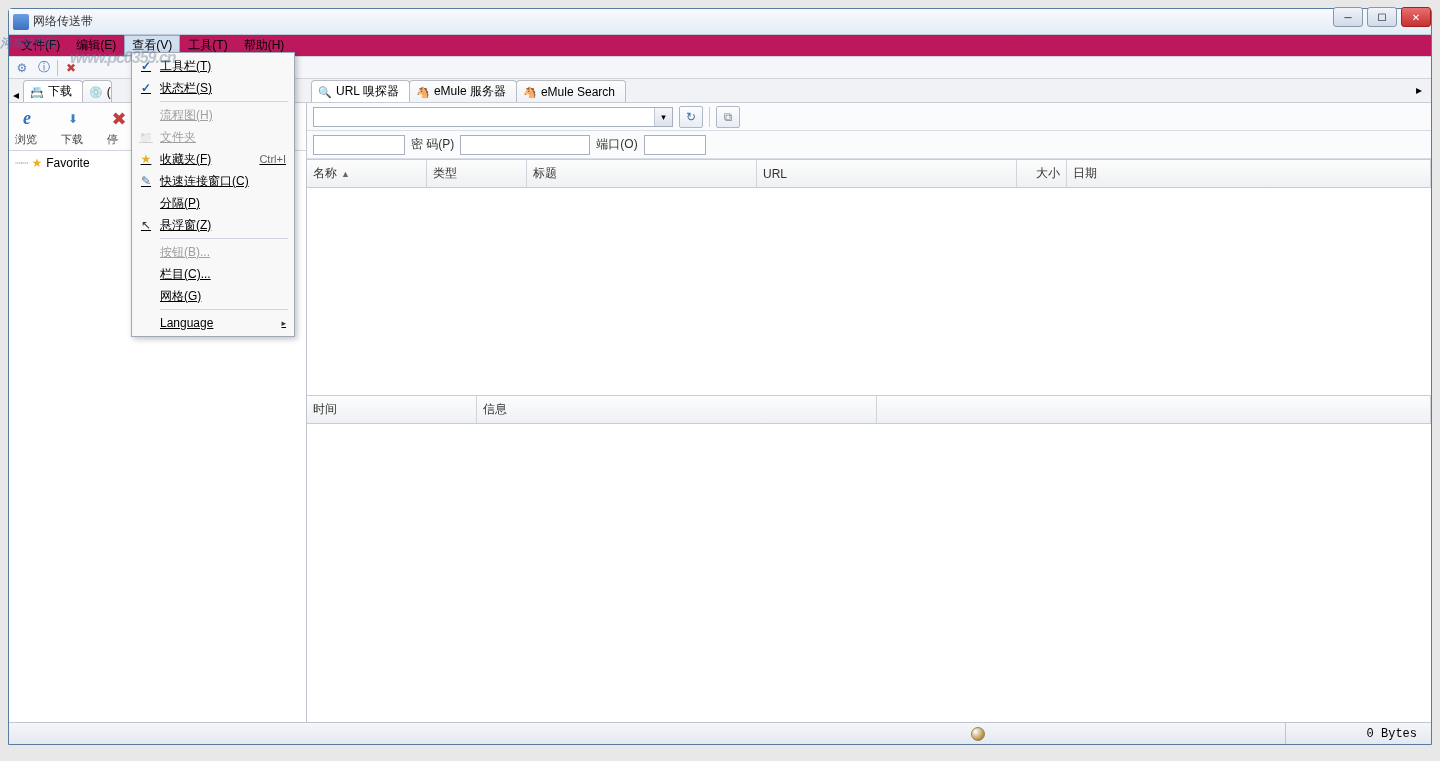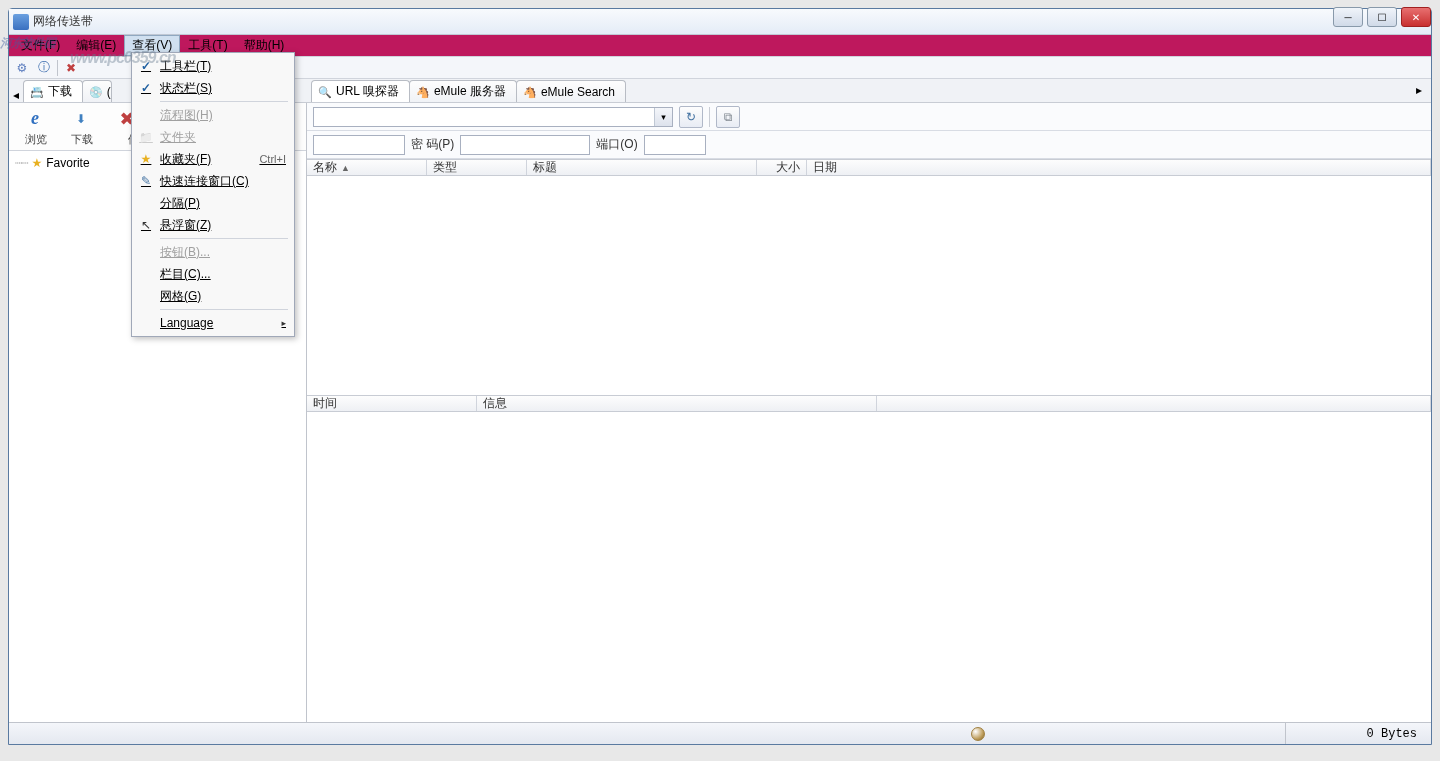--- a/index.html
+++ b/index.html
@@ -33,41 +33,41 @@
 .tab-icon { width:14px; height:14px; display:inline-block; }
 .tabs-arrow { position:absolute; right:4px; top:2px; width:16px; height:16px; cursor:pointer; display:flex; align-items:center; justify-content:center; }
 
 
 .main-area { flex: 1; display: flex; background: #fff; }
 .left-pane { width: 298px; border-right: 1px solid #c0c4cc; display:flex; flex-direction:column; background:#fff;}
 .right-pane { flex: 1; display:flex; flex-direction:column; background:#fff;}
 
 
 .big-toolbar { height: 48px; border-bottom: 1px solid #d0d4dc; display:flex; align-items:center; padding: 2px 6px; gap: 14px; background:#fdfdfd;}
-.big-btn { display:flex; flex-direction:column; align-items:flex-end; gap:1px; cursor:pointer; min-width:32px;}
+.big-btn { display:flex; flex-direction:column; align-items:flex-start; gap:1px; cursor:pointer; min-width:32px;}
 .big-btn .bicon { width:24px; height:24px; display:flex; align-items:center; justify-content:center; }
 .big-btn .blabel { font-size: 11px; color:#444; }
 
 
 .tree { flex:1; padding: 4px 6px; overflow:auto; background:#fff;}
 .tree-item { display:flex; align-items:center; gap:4px; padding:1px 0; cursor:pointer;}
 .tree-dots { color:#999; letter-spacing:-1px; }
 .star { color:#e8b020; }
 
 
 .form-row { height: 28px; border-bottom: 1px solid #d8dce4; display:flex; align-items:center; padding: 0 6px; gap:6px; background:#fafbfd;}
 .combo { flex:0 0 360px; height:20px; border:1px solid #a8b0c0; background:#fff; display:flex; align-items:center;}
 .combo .drop { width:18px; height:18px; border-left:1px solid #c0c8d4; display:flex; align-items:center; justify-content:center; margin-left:auto; background:linear-gradient(#f4f6fa,#dde2ec);}
 .sq-btn { width:24px; height:22px; border:1px solid #b0b8c8; background:linear-gradient(#fdfdfd,#e8ecf4); display:flex; align-items:center; justify-content:center; cursor:pointer; border-radius:2px;}
 .input { height:20px; border:1px solid #a8b0c0; background:#fff; padding:0 2px;}
 .form-label { color:#333; }
 
 
 .grid { border-top: 1px solid #c8ccd4; }
-.grid-header { height: 16px; background: linear-gradient(#fdfdfd,#eef0f4); border-bottom:1px solid #c8ccd4; display:flex; }
+.grid-header { height: 28px; background: linear-gradient(#fdfdfd,#eef0f4); border-bottom:1px solid #c8ccd4; display:flex; }
 .gh-cell { border-right:1px solid #d0d4dc; padding: 2px 6px; color:#333; display:flex; align-items:center; gap:4px;}
 .grid-body { background:#fff; }
 .sort-arrow { font-size:9px; color:#666; }
 
 
 .statusbar { height: 22px; background: linear-gradient(#f4f6fa,#e4e8f0); border-top:1px solid #c0c4cc; display:flex; align-items:center; padding:0 6px; gap:0;}
 .status-spacer { flex:1; }
 .status-orb { width:14px; height:14px; border-radius:50%; background: radial-gradient(circle at 30% 30%, #fff, #c0a060 60%, #806020); border:1px solid #a08040;}
 .status-cell { border-left:1px solid #c0c4cc; padding:0 8px; height:100%; display:flex; align-items:center; font-family:"Courier New",monospace; min-width:140px; justify-content:flex-end;}
 
@@ -226,20 +226,21 @@
       </div>
 
       <div class="grid" style="flex:0 0 236px; display:flex; flex-direction:column;">
         <div class="grid-header">
           <div class="gh-cell" style="width:120px">
               <span>名称</span>
               <span class="sort-arrow">▲</span>
             </div>
           <div class="gh-cell" style="width:100px">类型</div>
           <div class="gh-cell" style="width:230px">标题</div>
+          <div class="gh-cell" style="width:260px">URL</div>
           <div class="gh-cell" style="width:50px;justify-content:flex-end">大小</div>
           <div class="gh-cell" style="flex:1">日期</div>
         </div>
         <div class="grid-body" style="flex:1"></div>
       </div>
 
       <div class="grid" style="flex:1; display:flex; flex-direction:column;">
         <div class="grid-header">
           <div class="gh-cell" style="width:170px">时间</div>
           <div class="gh-cell" style="width:400px">信息</div>

